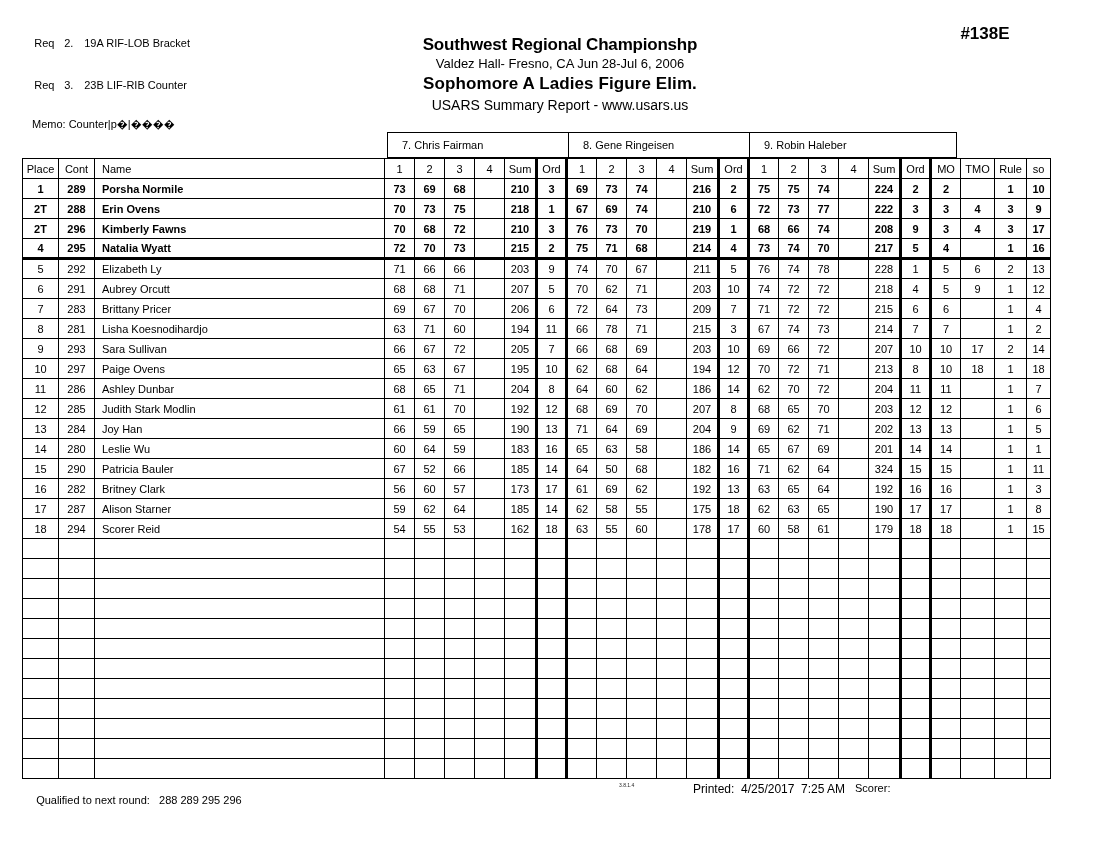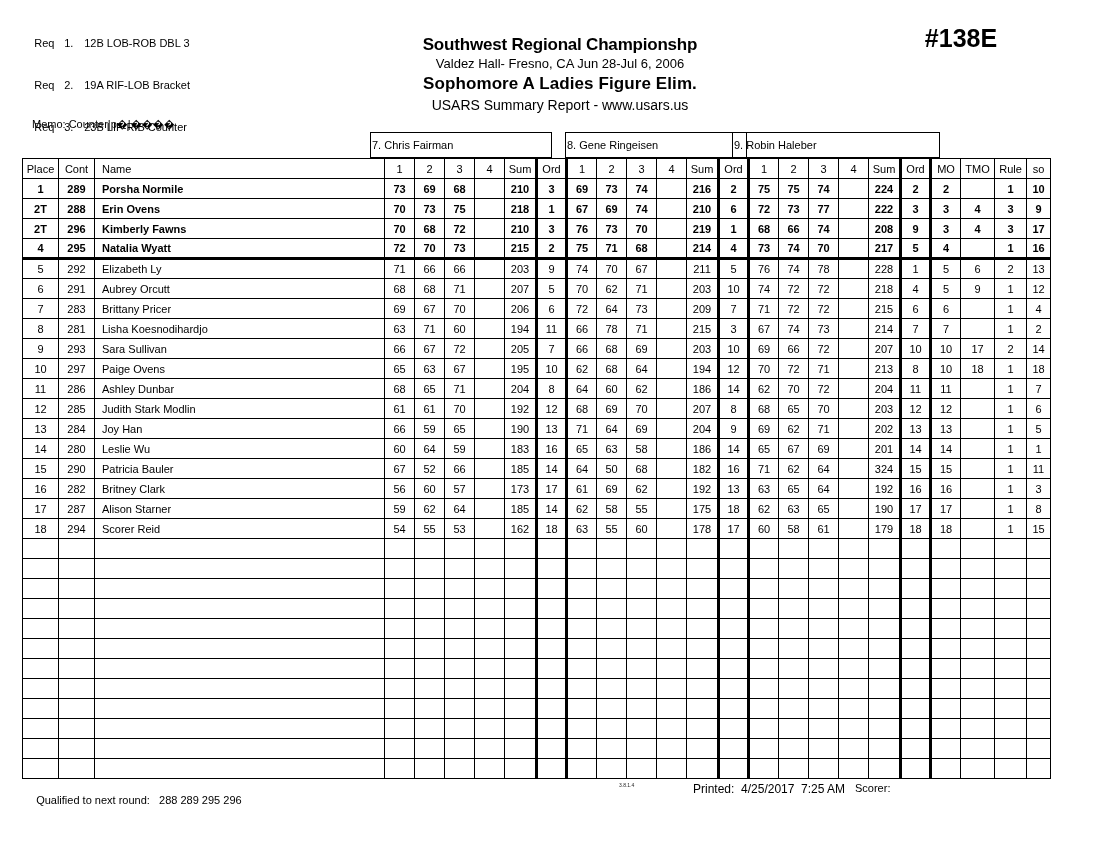--- a/index.html
+++ b/index.html
@@ -60,45 +60,46 @@
     line-height: 23px;
     letter-spacing: 0.1px;
   }
   .title-org {
     font-size: 14px;
     line-height: 20px;
   }
 
   .sheet-code {
     position: absolute;
-    left: 876px;
+    left: 900px;
     top: 24px;
     width: 170px;
     text-align: center;
-    font-size: 25px;
+    font-size: 17px;
     font-weight: bold;
   }
 
   
   .judge-band {
     position: absolute;
     left: 370px;
     top: 132px;
     height: 26px;
   }
   .judge-box {
     position: absolute;
     top: 0;
     height: 26px;
     box-sizing: border-box;
     border: 1px solid #000;
     font-size: 11px;
-    padding-left: 1px;
+    padding-left: 14px;
     line-height: 25px;
     white-space: nowrap;
+    margin-left: 17px;
   }
 
   
   table.grid {
     position: absolute;
     left: 22px;
     top: 158px;
     border-collapse: collapse;
     table-layout: fixed;
   }
@@ -174,44 +175,41 @@
     left: 855px;
     top: 782px;
     font-size: 11px;
   }
 </style>
 </head>
 <body>
 
 <div class="reqs">
   <div class="req-line">
-    <span class="req-lbl">Req</span><span class="req-num">1.</span><span>12B LOB-ROB DBL 3</span>
-  </div>
-  <div class="req-line">
     <span class="req-lbl">Req</span><span class="req-num">2.</span><span>19A RIF-LOB Bracket</span>
   </div>
   <div class="req-line">
     <span class="req-lbl">Req</span><span class="req-num">3.</span><span>23B LIF-RIB Counter</span>
   </div>
 </div>
 
 <div class="memo">Memo: Counter|p�|����</div>
 
 <div class="titles">
   <div class="title-main">Southwest Regional Championshp</div>
   <div class="title-sub">Valdez Hall- Fresno, CA  Jun 28-Jul 6, 2006</div>
   <div class="title-event">Sophomore A Ladies Figure Elim.</div>
   <div class="title-org">USARS Summary Report - www.usars.us</div>
 </div>
 
 <div class="sheet-code">#138E</div>
 
 <div class="judge-band">
   <div class="judge-box" style="left:0px;   width:182px;">7.  Chris Fairman</div>
-  <div class="judge-box" style="left:195px; width:182px;">8.  Gene Ringeisen</div>
+  <div class="judge-box" style="left:181px; width:182px;">8.  Gene Ringeisen</div>
   <div class="judge-box" style="left:362px; width:208px;">9.  Robin Haleber</div>
 </div>
 
 <table class="grid">
   <thead>
     <tr>
       <td class="c-place ta-l">Place</td>
       <td class="c-cont  ta-l">Cont</td>
       <td class="c-name">Name</td>
 

